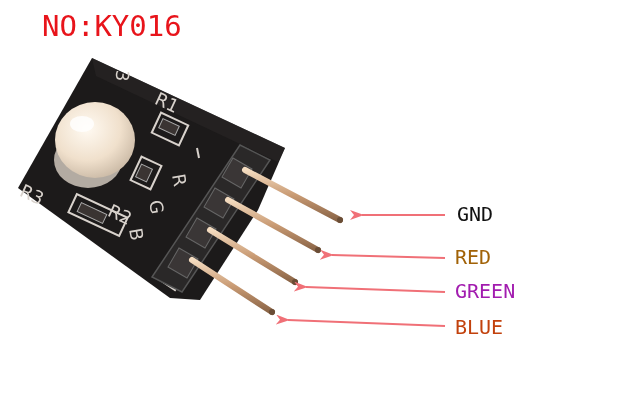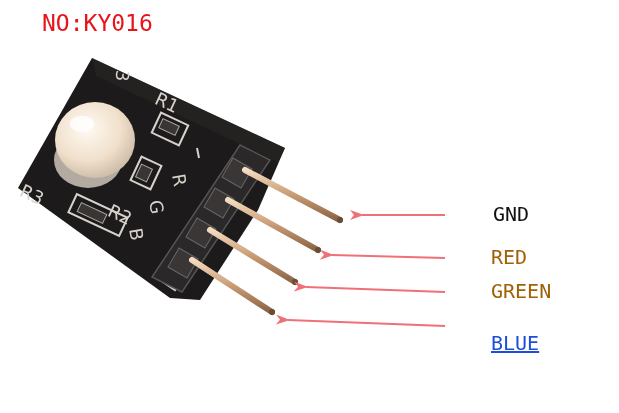--- a/index.html
+++ b/index.html
@@ -9,32 +9,31 @@
       height: 413px;
       overflow: hidden;
       background: #ffffff;
       font-family: "DejaVu Sans", sans-serif;
     }
     .title {
       position: absolute;
       left: 42px;
       top: 12px;
       font-family: "DejaVu Sans Mono", "Liberation Mono", monospace;
-      font-size: 23px;
+      font-size: 29px;
       letter-spacing: 0px;
       color: #e8141b;
       line-height: 1;
     }
     .label {
       position: absolute;
       font-family: "DejaVu Sans Mono", "Liberation Mono", monospace;
       font-size: 20px;
       line-height: 1;
       font-weight: normal;
-      margin-left: 36px;
     }
     svg.board { position: absolute; left: 0; top: 0; }
   </style>
 </head>
 <body>
 
 <div class="stage">
 
   <div class="title">NO:KY016</div>
 
@@ -115,16 +114,16 @@
     <g stroke="#f07077" stroke-width="2" fill="none">
       <line x1="445" y1="215" x2="362" y2="215" marker-end="url(#arrowHead)"></line>
       <line x1="445" y1="258" x2="332" y2="255" marker-end="url(#arrowHead)"></line>
       <line x1="445" y1="292" x2="306" y2="287" marker-end="url(#arrowHead)"></line>
       <line x1="445" y1="326" x2="288" y2="320" marker-end="url(#arrowHead)"></line>
     </g>
   </svg>
 
   <div class="label" style="left:457px; top:204px; color:#111111;">GND</div>
   <div class="label" style="left:455px; top:247px; color:#a16207;">RED</div>
-  <div class="label" style="left:455px; top:281px; color:#a16207;">GREEN</div>
-  <div class="label" style="left:455px; top:333px; color:#1d4ed8;text-decoration:underline;">BLUE</div>
+  <div class="label" style="left:455px; top:281px; color:#a21caf;">GREEN</div>
+  <div class="label" style="left:455px; top:317px; color:#c2410c;">BLUE</div>
 
 </div>
 
 </body></html>

